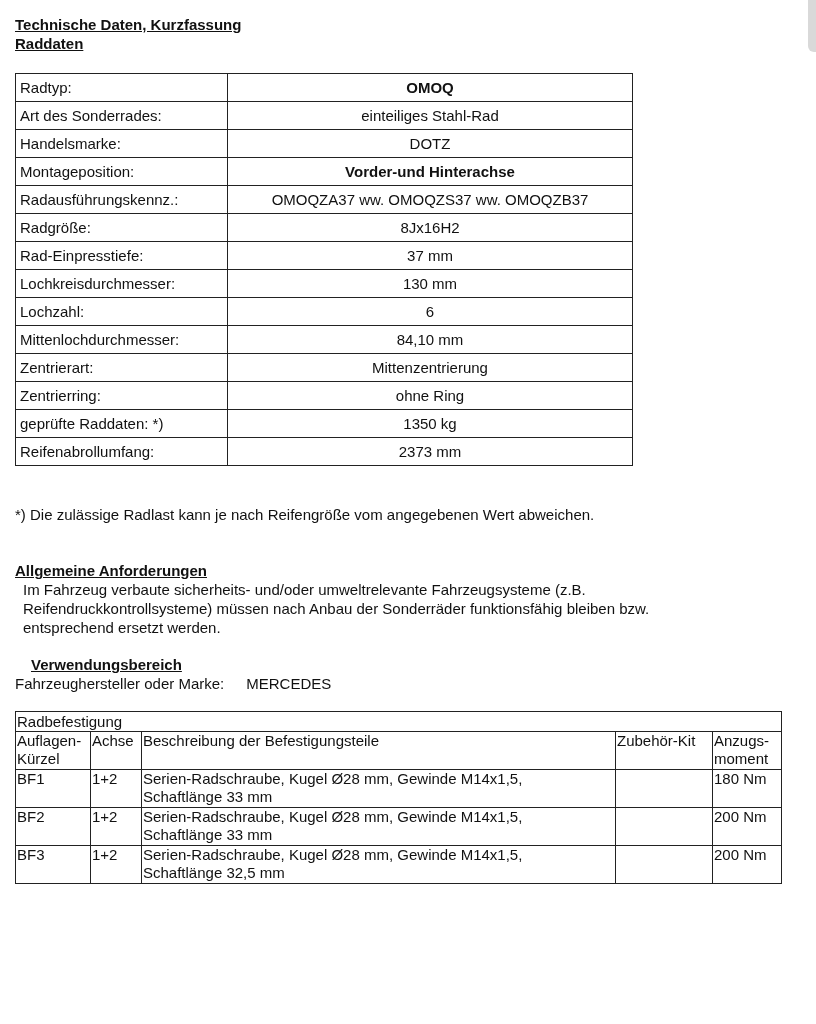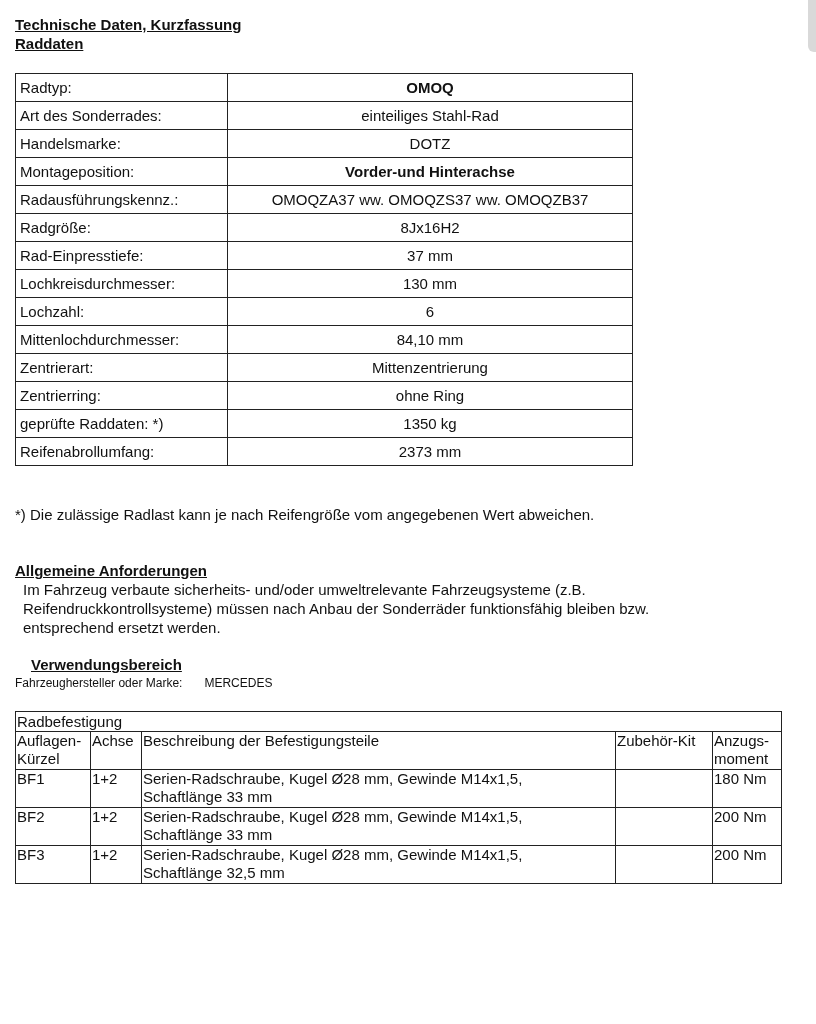--- a/index.html
+++ b/index.html
@@ -66,21 +66,21 @@
       left: 8px;
       width: 766px;
       font-size: 15px;
       line-height: 19px;
     }
     #sec-verw { position: absolute; top: 655px; left: 8px; margin-left: 8px; }
     #verw-line {
       position: absolute;
       top: 674px;
       left: 0;
-      font-size: 12px;
+      font-size: 15px;
       line-height: 19px;
     }
     #verw-line .gap { display: inline-block; width: 22px; }
 
     table.befest {
       position: absolute;
       top: 711px;
       left: 0;
       width: 766px;
       border-collapse: collapse;

